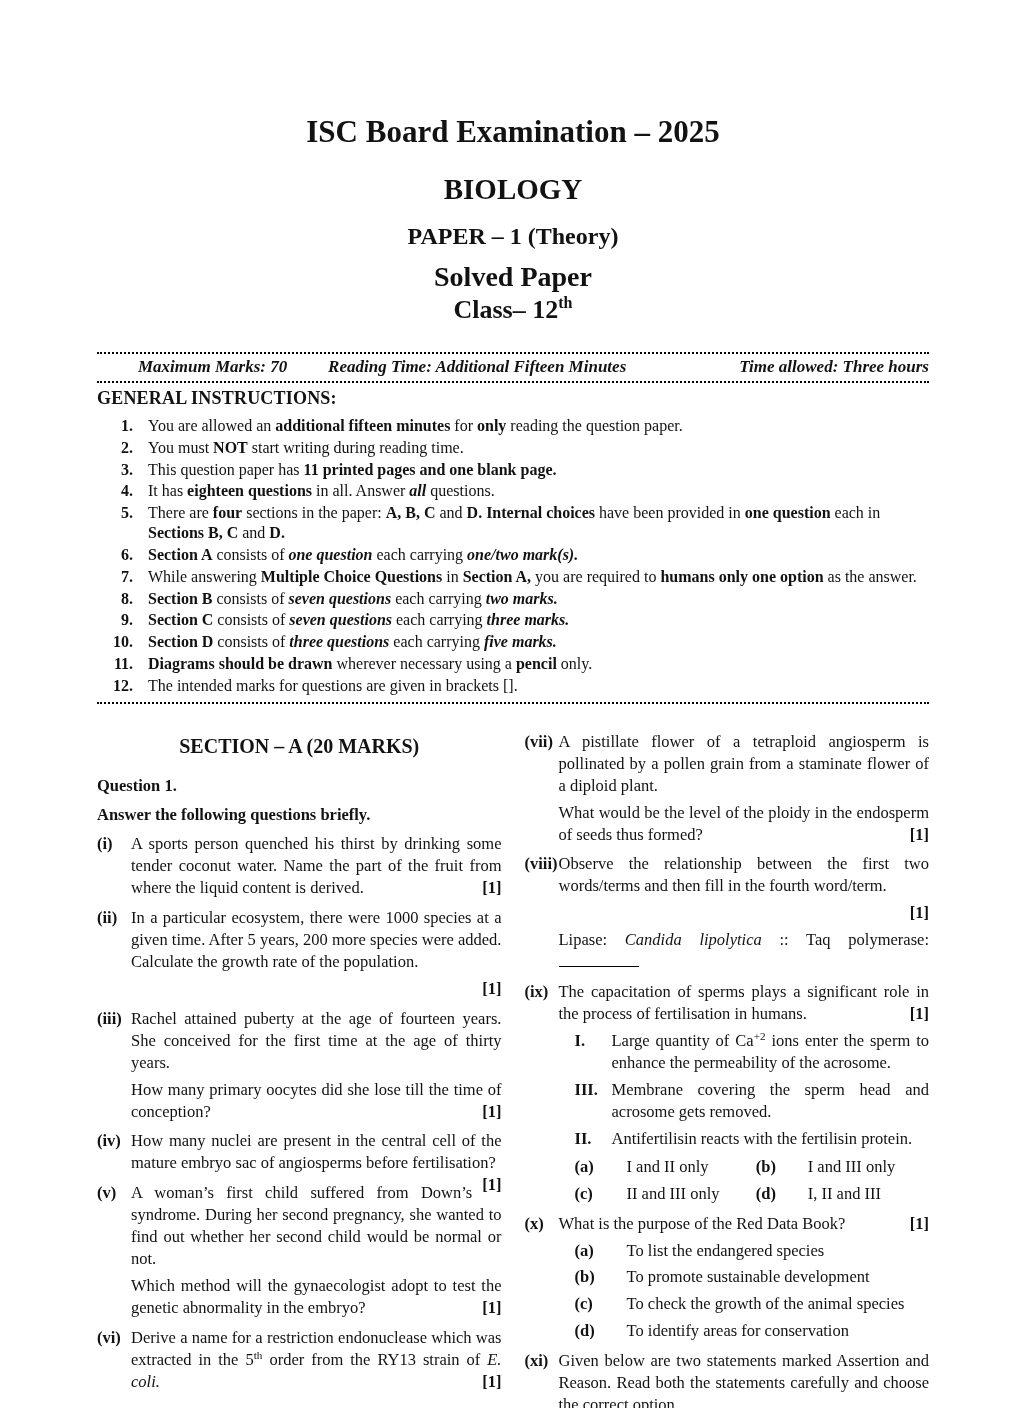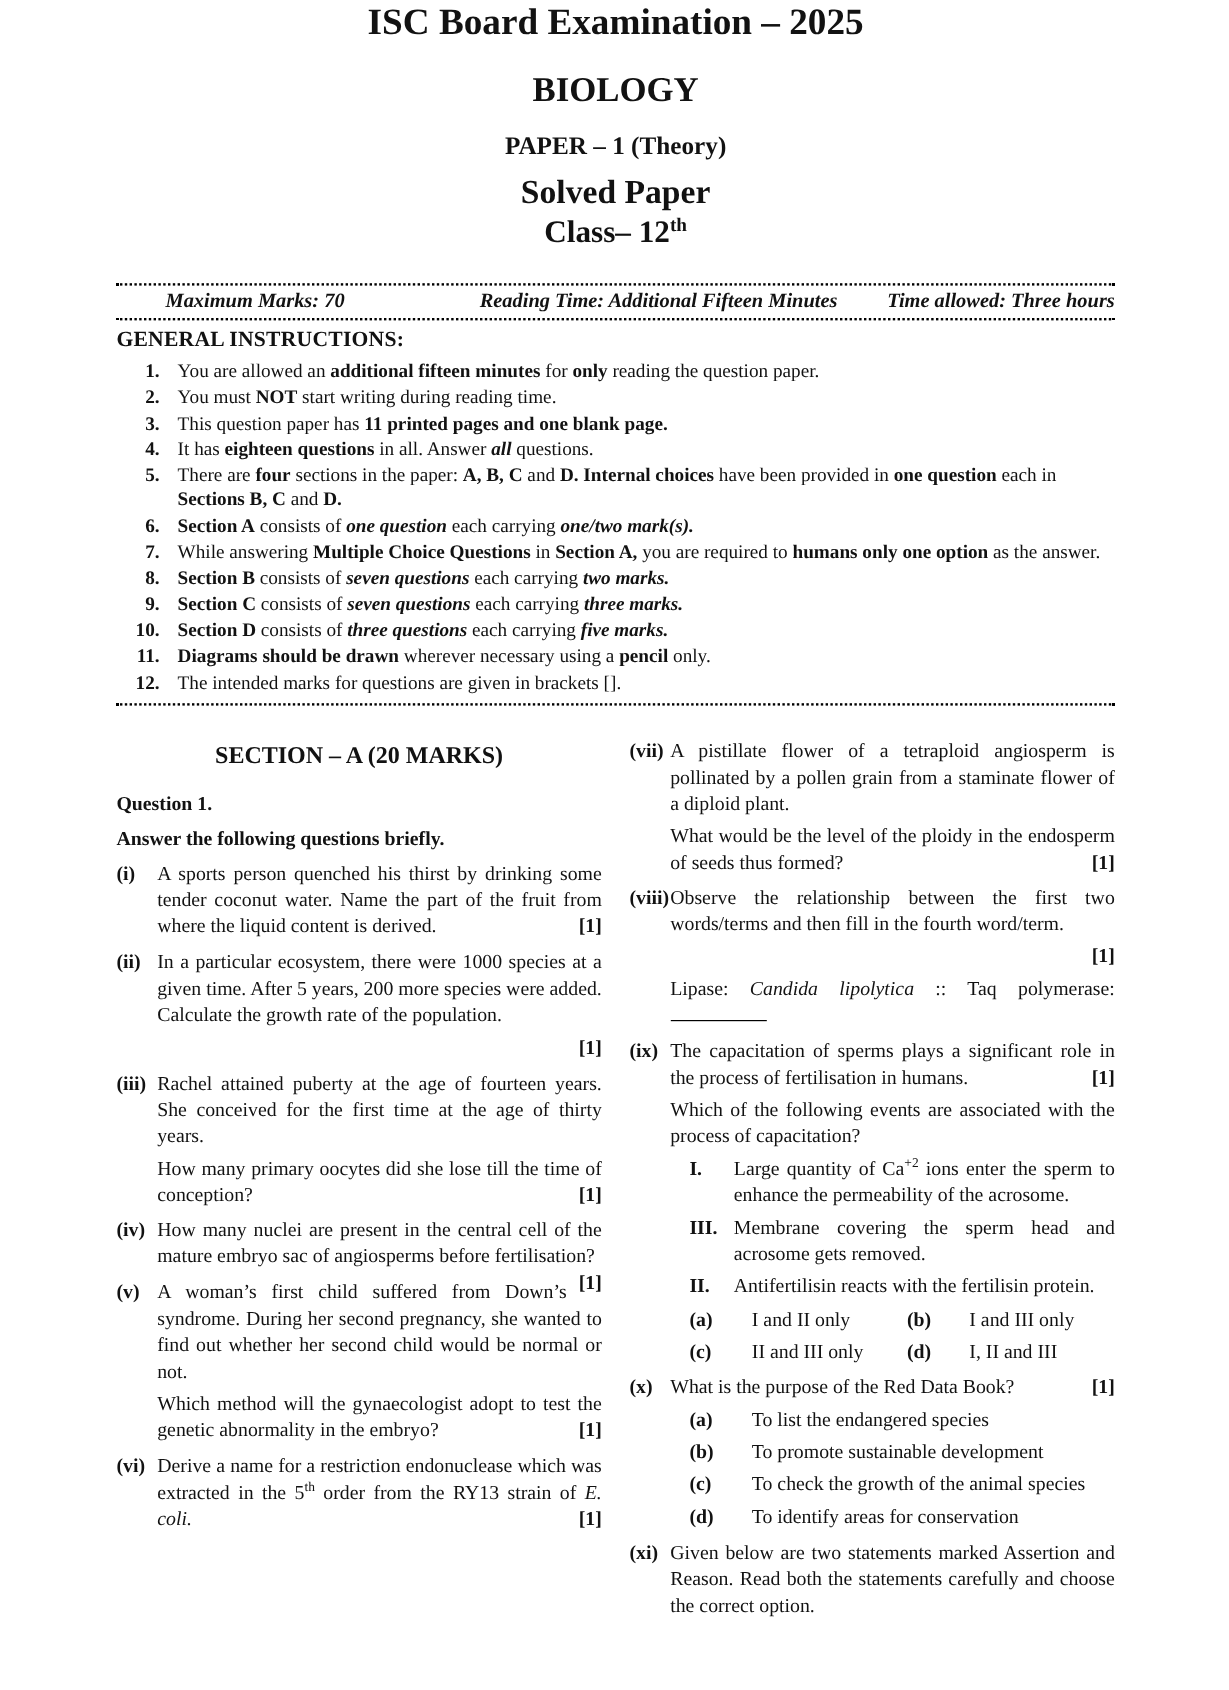--- a/index.html
+++ b/index.html
@@ -6,40 +6,40 @@
   html, body { background: #ffffff; }
   body {
     width: 1024px; min-height: 1408px;
     font-family: "Liberation Serif", serif;
     color: #121212;
     position: relative;
   }
   .page { padding: 0 95px 40px 97px; }
 
   
-  .titles { text-align: center; font-weight: bold; }
+  .titles { padding-top: 114px; text-align: center; font-weight: bold; }
   .t1 { font-size: 31px; }
   .t2 { font-size: 29px; margin-top: 23px; }
-  .t3 { font-size: 21px; margin-top: 17px; }
+  .t3 { font-size: 24px; margin-top: 17px; }
   .t4 { font-size: 28px; margin-top: 11px; }
   .t5 { font-size: 26px; margin-top: 2px; }
   .t5 sup { font-size: 16px; }
 
   
   .info-bar {
     margin-top: 27px;
     border-top: 2px dotted #000;
     border-bottom: 2px dotted #000;
     padding: 3px 0 4px 0;
     display: flex; align-items: baseline;
     font-weight: bold; font-style: italic; font-size: 17px;
   }
   .info-bar .cell { flex: 1; }
   .info-bar .c-left  { text-align: center; }
-  .info-bar .c-mid   { text-align: right; flex: 1.6; }
+  .info-bar .c-mid   { text-align: left; flex: 1.6; }
   .info-bar .c-right { text-align: right; }
 
   
   .gi-head { font-weight: bold; font-size: 18px; margin-top: 5px; letter-spacing: 0.2px; }
   .gi-list { margin-top: 7px; font-size: 16px; line-height: 1.24; }
   .gi-item { display: flex; margin-bottom: 2px; }
   .gi-num  { width: 36px; flex: 0 0 36px; text-align: right; font-weight: bold; padding-right: 0; }
   .gi-text { flex: 1; margin-left: 15px; }
   .divider-bottom { border-bottom: 2px dotted #000; margin-top: 6px; }
 
@@ -211,21 +211,20 @@
             <div class="q-body">
               <div class="q-para"><span>Observe the relationship between the first two words/terms and then fill in the fourth word/term.</span></div>
               <div class="marks-own">[1]</div>
               <div class="q-para"><span>Lipase: </span><span class="i">Candida lipolytica</span><span> :: Taq polymerase: </span><span class="blank"></span></div>
             </div>
           </div>
           <div class="q-item">
             <span class="q-label">(ix)</span>
             <div class="q-body">
               <div class="q-para"><span>The capacitation of sperms plays a significant role in the process of fertilisation in humans.</span><span class="marks">[1]</span></div>
-              <div class="q-para"><span>Which of the following events are associated with the process of capacitation?</span></div>
               <div class="sublist">
                 <div class="sub-item">
                   <span class="sub-label">I.</span>
                   <div class="sub-text"><span>Large quantity of Ca</span><sup>+2</sup><span> ions enter the sperm to enhance the permeability of the acrosome.</span></div>
                 </div>
                 <div class="sub-item">
                   <span class="sub-label">III.</span>
                   <div class="sub-text"><span>Membrane covering the sperm head and acrosome gets removed.</span></div>
                 </div>
                 <div class="sub-item">

